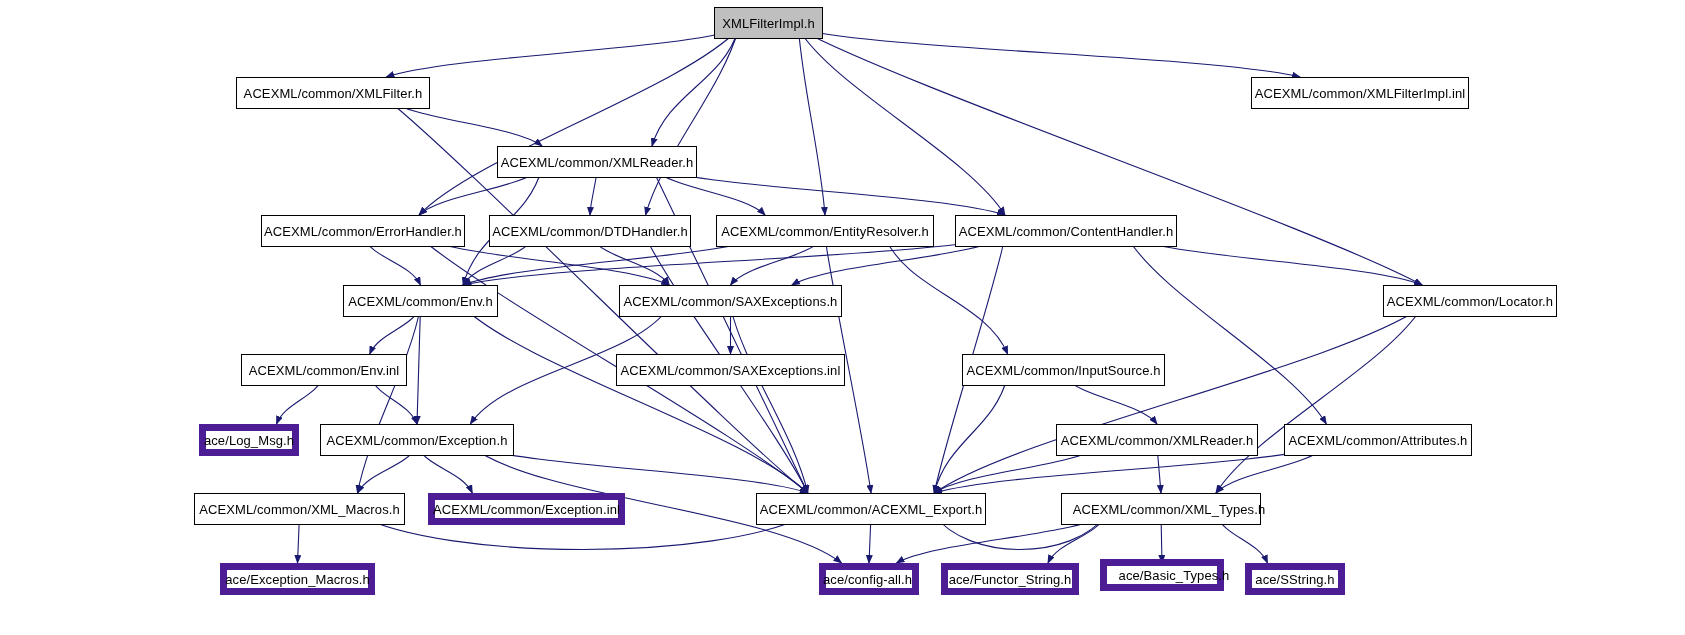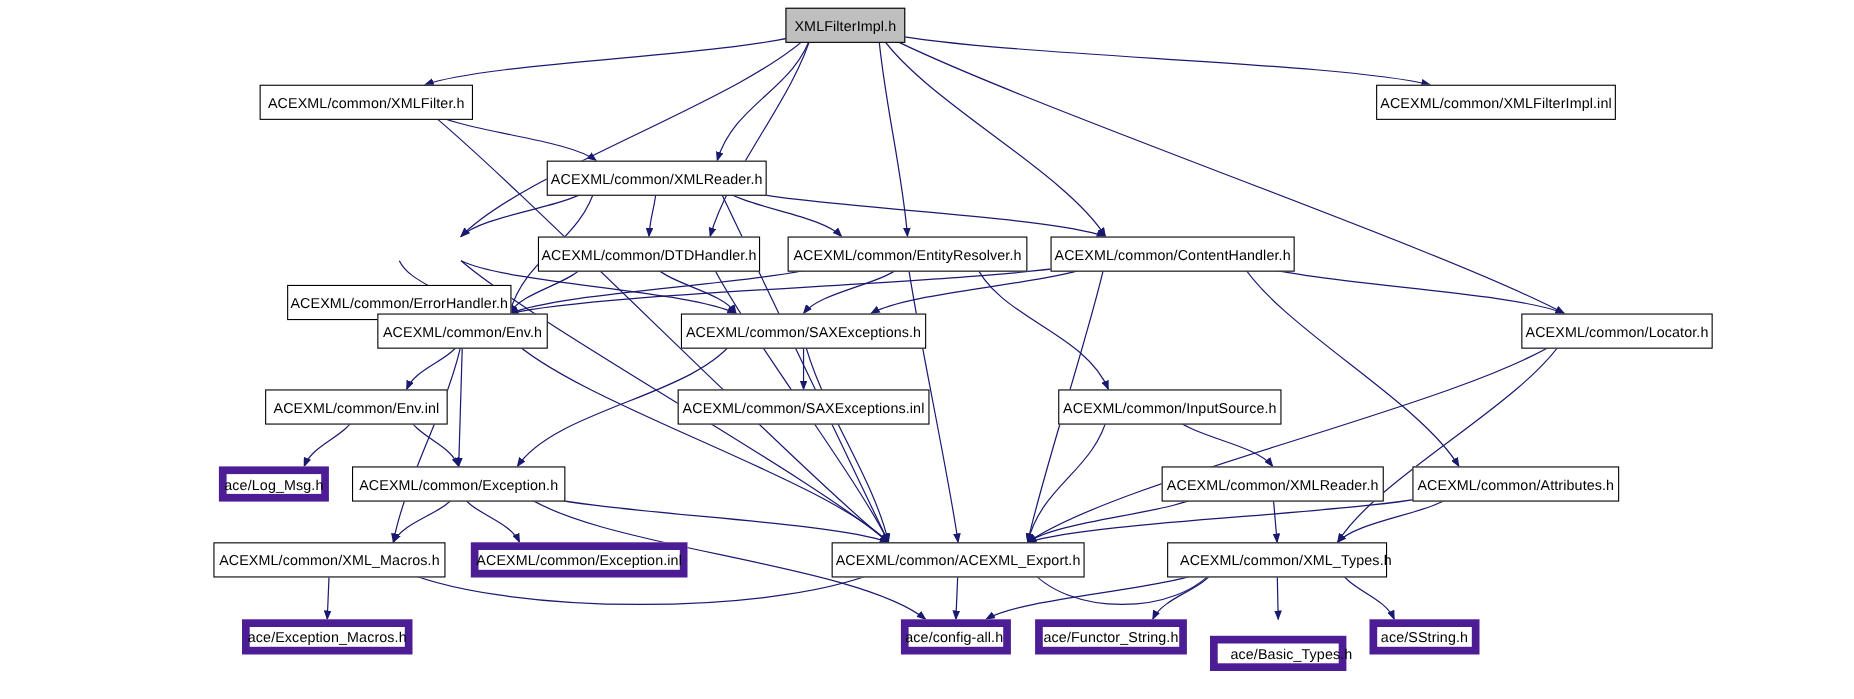--- a/index.html
+++ b/index.html
@@ -127,21 +127,21 @@
       </div>
       <div class="node" style="left: 236px; top: 77px; width: 194px;">
         <span>ACEXML/common/XMLFilter.h</span>
       </div>
       <div class="node" style="left: 1251px; top: 77px; width: 218px;">
         <span>ACEXML/common/XMLFilterImpl.inl</span>
       </div>
       <div class="node" style="left: 497px; top: 146px; width: 200px;">
         <span>ACEXML/common/XMLReader.h</span>
       </div>
-      <div class="node" style="left: 261px; top: 215px; width: 204px; margin-top: 44px;">
+      <div class="node" style="left: 261px; top: 215px; width: 204px;">
         <span>ACEXML/common/ErrorHandler.h</span>
       </div>
       <div class="node" style="left: 489px; top: 215px; width: 202px;">
         <span>ACEXML/common/DTDHandler.h</span>
       </div>
       <div class="node" style="left: 716px; top: 215px; width: 218px;">
         <span>ACEXML/common/EntityResolver.h</span>
       </div>
       <div class="node" style="left: 955px; top: 215px; width: 222px;">
         <span>ACEXML/common/ContentHandler.h</span>
@@ -190,20 +190,20 @@
       </div>
       <div class="node leaf" style="left: 220px; top: 563px; width: 155px;">
         <span>ace/Exception_Macros.h</span>
       </div>
       <div class="node leaf" style="left: 819px; top: 563px; width: 100px; justify-content: flex-end;">
         <span>ace/config-all.h</span>
       </div>
       <div class="node leaf" style="left: 941px; top: 563px; width: 138px;">
         <span>ace/Functor_String.h</span>
       </div>
-      <div class="node leaf" style="left: 1100px; top: 578px; width: 124px; padding-left: 24px;">
+      <div class="node leaf" style="left: 1100px; top: 559px; width: 124px; padding-left: 24px;">
         <span>ace/Basic_Types.h</span>
       </div>
       <div class="node leaf" style="left: 1245px; top: 563px; width: 100px;">
         <span>ace/SString.h</span>
       </div>
     </div>
 </div>
 
 </body></html>

